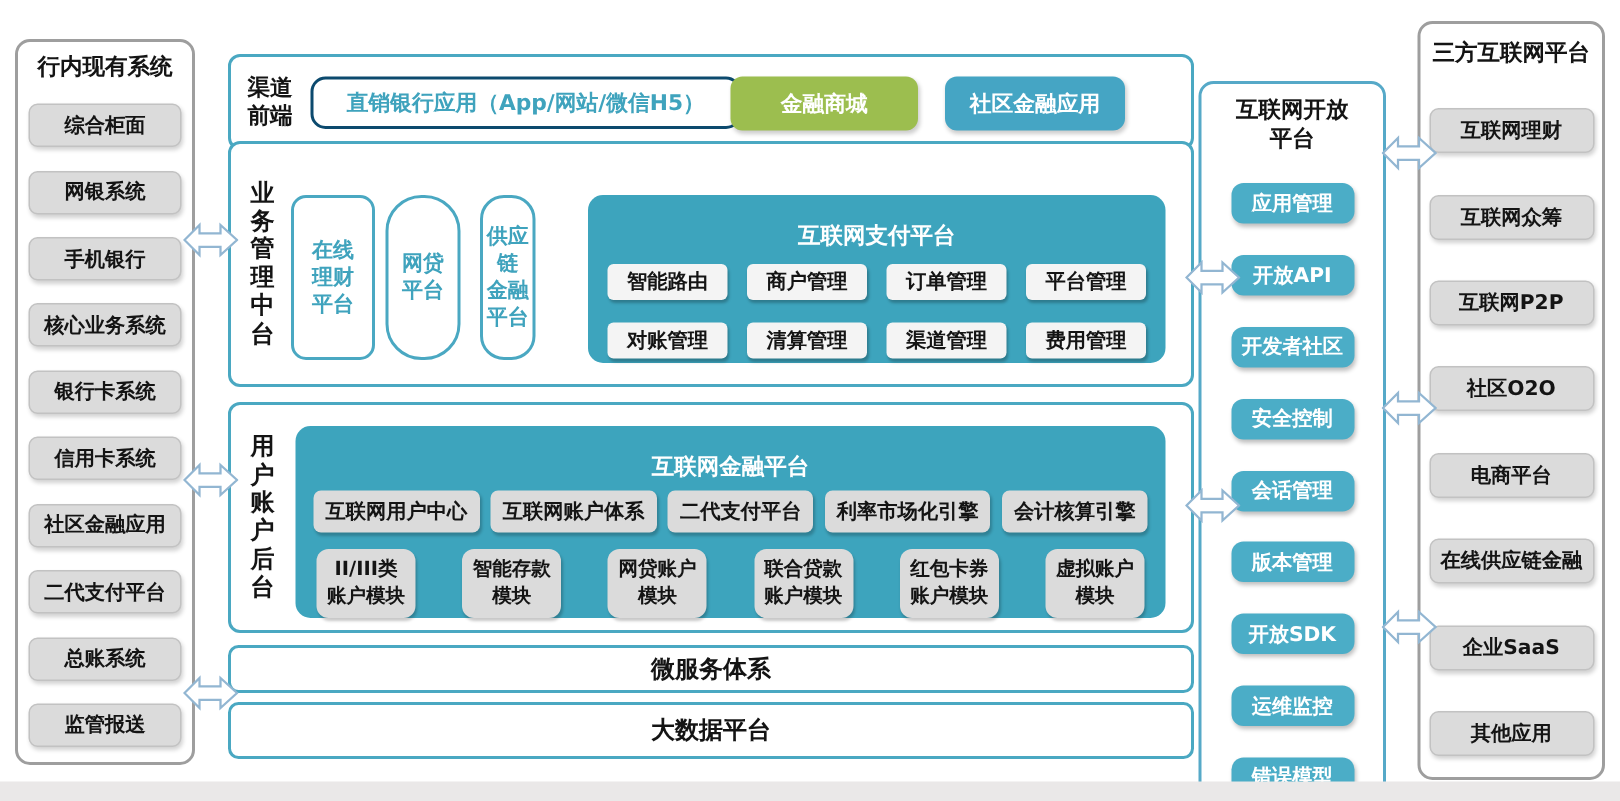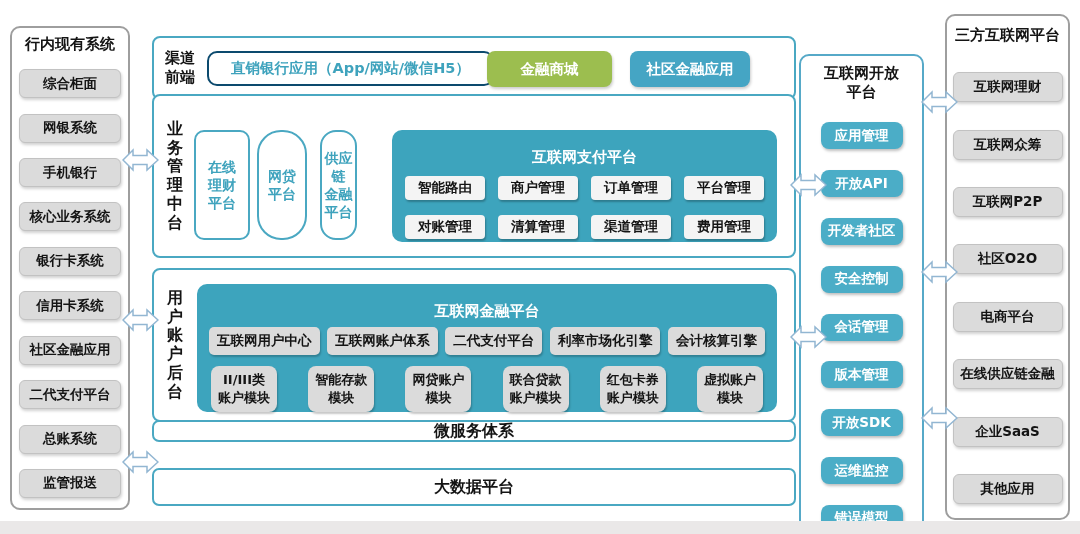--- a/index.html
+++ b/index.html
@@ -75,21 +75,21 @@
   .finance-row2 { display:flex; justify-content:space-between; padding:11px 14px 0; }
   .finance-row2 .gcell { height:46px; padding:0 7px; border-radius:8px;
                 display:flex; align-items:center; justify-content:center; text-align:center;
                 background:#dbdbdb; font-size:13px; font-weight:bold; line-height:1.35;
                 white-space:pre-line; box-shadow:1px 2px 2px rgba(0,0,0,0.22); color:#141414; }
 
   .hbar { position:absolute; left:152px; width:644px; background:#fff;
           border:2px solid #4aa8c2; border-radius:7px;
           display:flex; align-items:center; justify-content:center;
           font-size:16px; font-weight:bold; color:#141414; }
-  .bar-micro { top:420px; height:22px; }
+  .bar-micro { top:430px; height:32px; }
   .bar-big   { top:468px; height:38px; }
 
   .arrow { position:absolute; width:37px; height:26px; }
   .bottom-strip { position:absolute; left:0; bottom:0; width:1080px; height:13px; background:#eae8e8; }
 </style>
 </head>
 <body>
 
 <div class="canvas">
 

